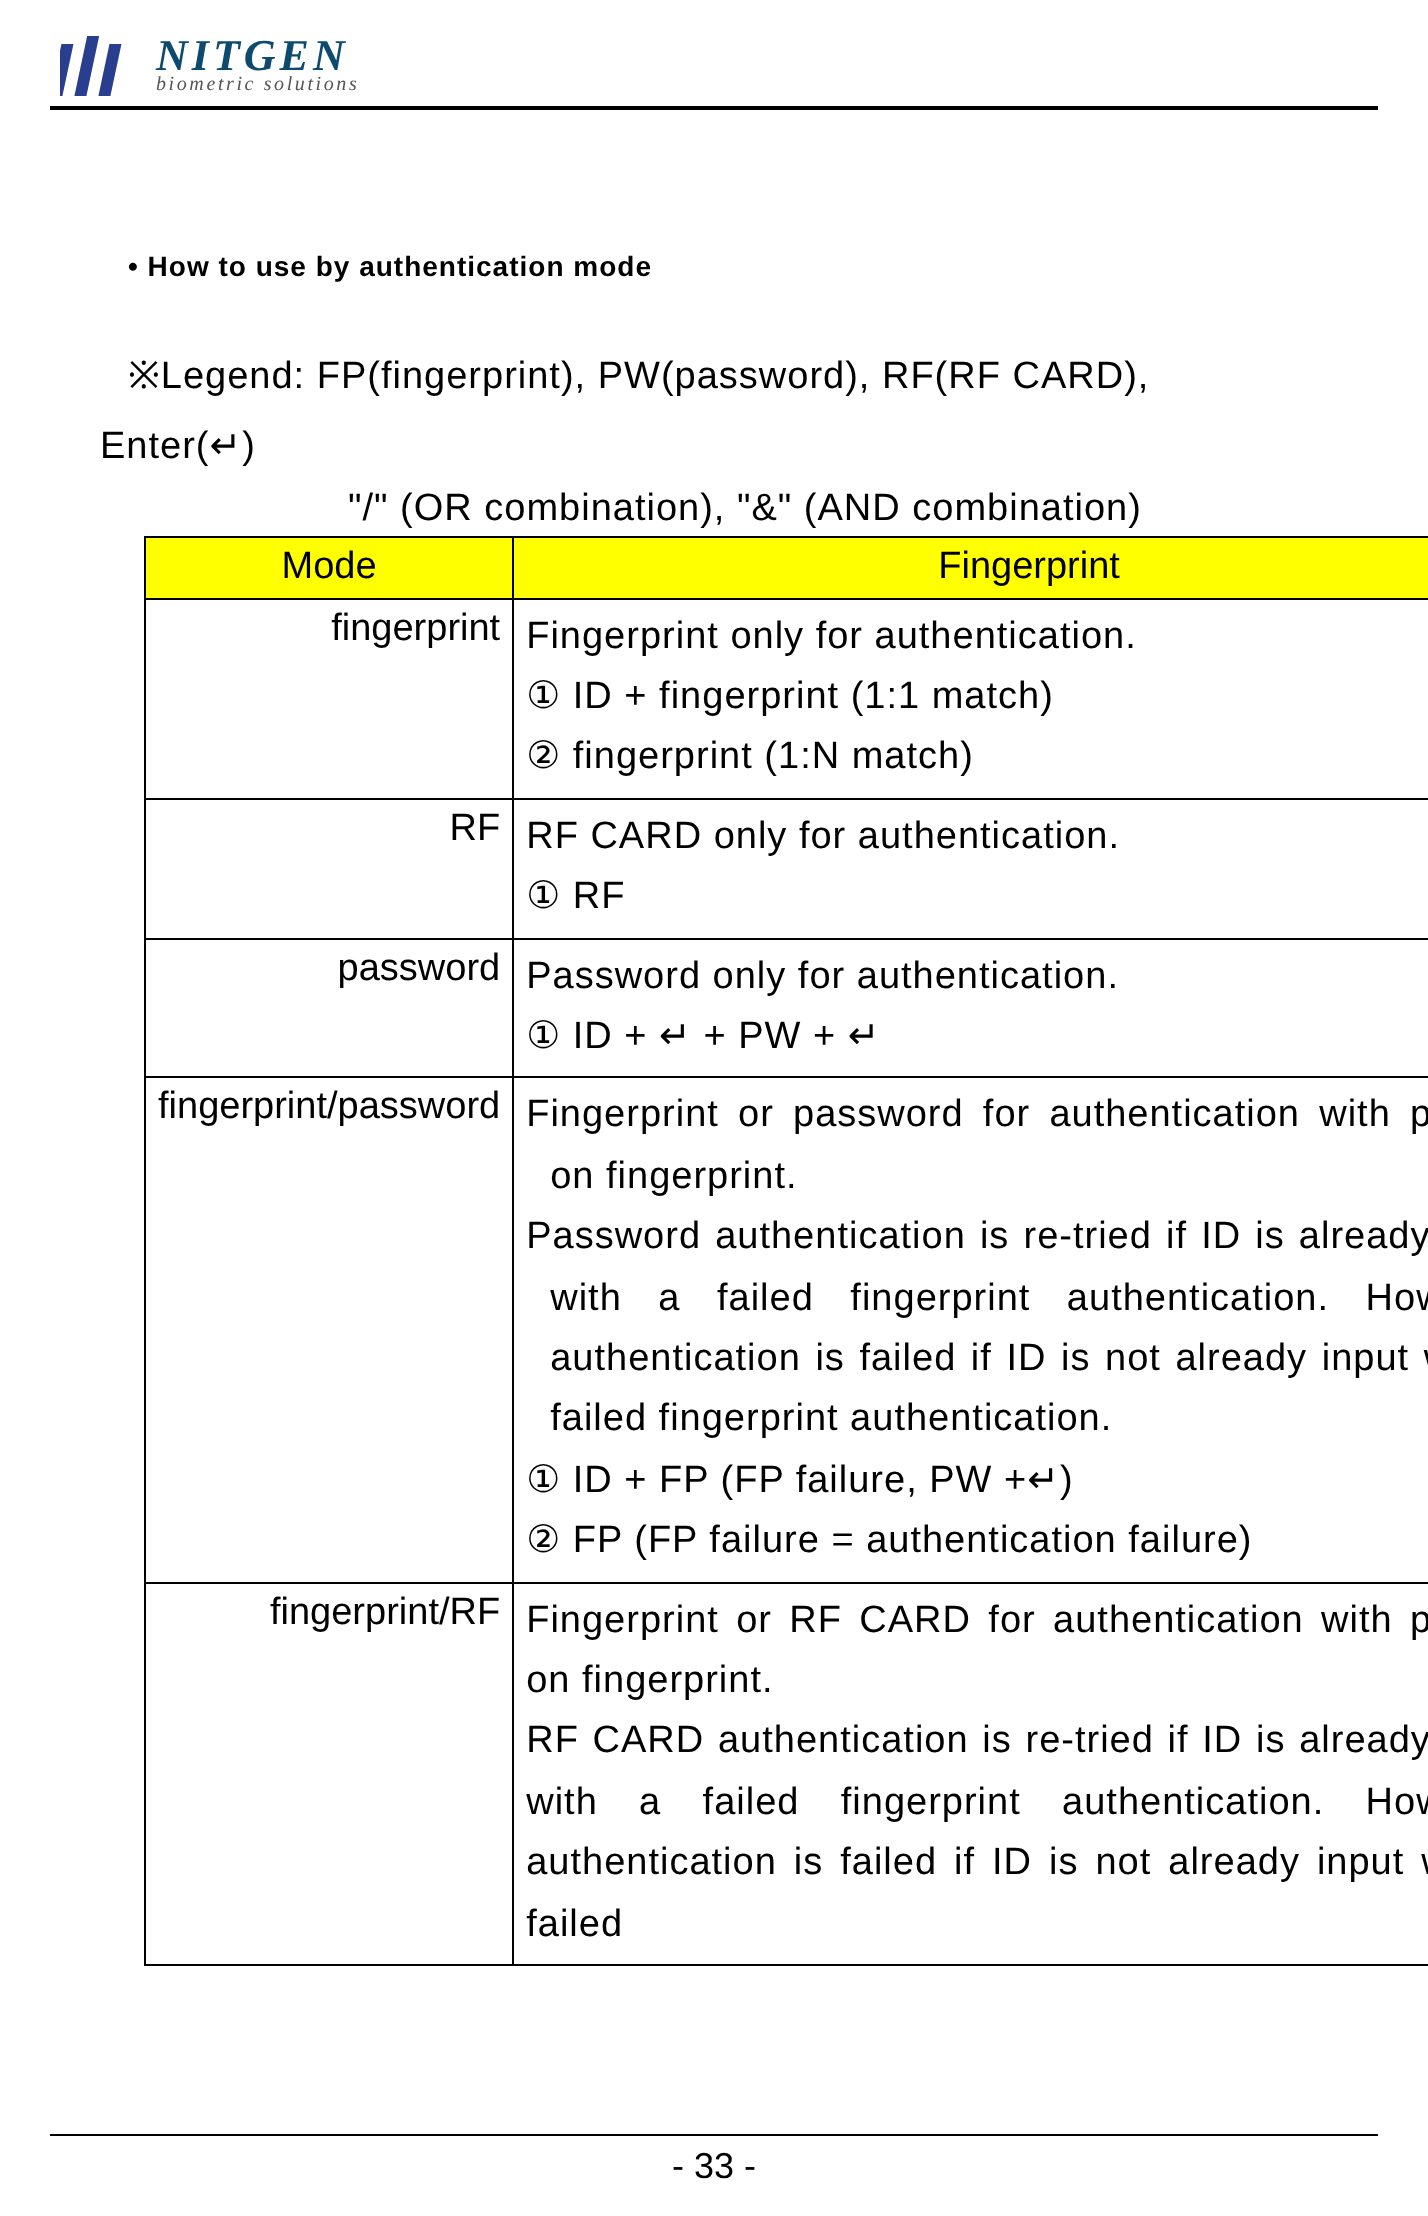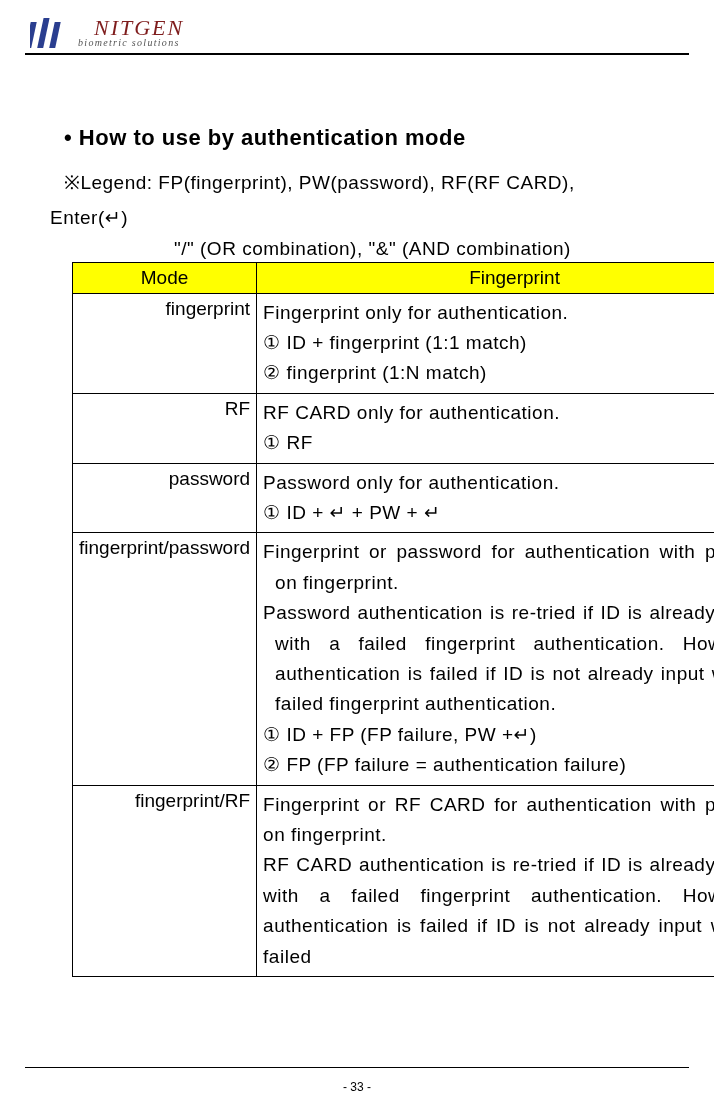--- a/index.html
+++ b/index.html
@@ -27,22 +27,22 @@
       align-items: center;
     }
     .header-rule {
       height: 2px;
       background: #000;
       margin: 0 -5px 70px -5px;
     }
     .section-title {
       font-weight: 700;
       letter-spacing: 0.5px;
-      font-size: 22px;
-      margin: 0 0 16px 34px;
+      font-size: 14px;
+      margin: 0 0 32px 34px;
     }
     .section-title::before {
       content: "• ";
     }
     .legend {
       font-size: 19px;
       letter-spacing: 0.5px;
       line-height: 1.65;
       margin: 0 0 4px 34px;
     }
@@ -95,32 +95,31 @@
       left: 25px; right: 25px;
       bottom: 40px;
       height: 1px;
       background: #000;
     }
     .pagenum {
       position: absolute;
       left: 0; right: 0;
       bottom: 14px;
       text-align: center;
-      font-size: 12px;
+      font-size: 18px;
     }
     
     .brand-name {
       font-family: Georgia, "Times New Roman", serif;
-      font-weight: 400;
+      font-weight: 700;
       font-size: 22px;
       font-style: italic;
       letter-spacing: 2px;
-      color: #7f1d1d;
+      color: #0c4a6e;
       line-height: 0.9;
-      margin-left: 16px;
     }
     .brand-sub {
       font-family: Georgia, "Times New Roman", serif;
       font-style: italic;
       font-size: 10px;
       letter-spacing: 1.3px;
       color: #555;
     }
   </style>
 </head>

